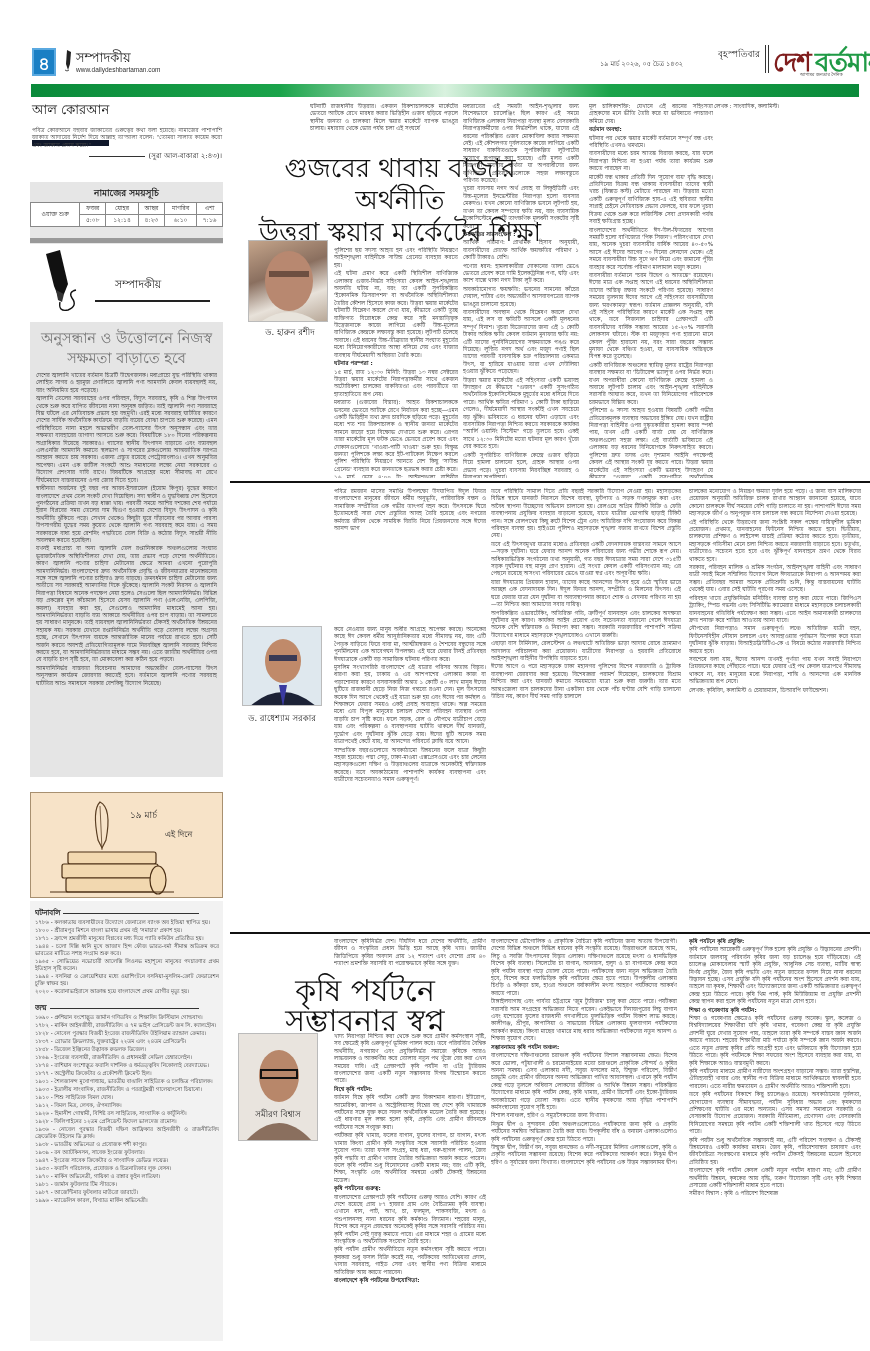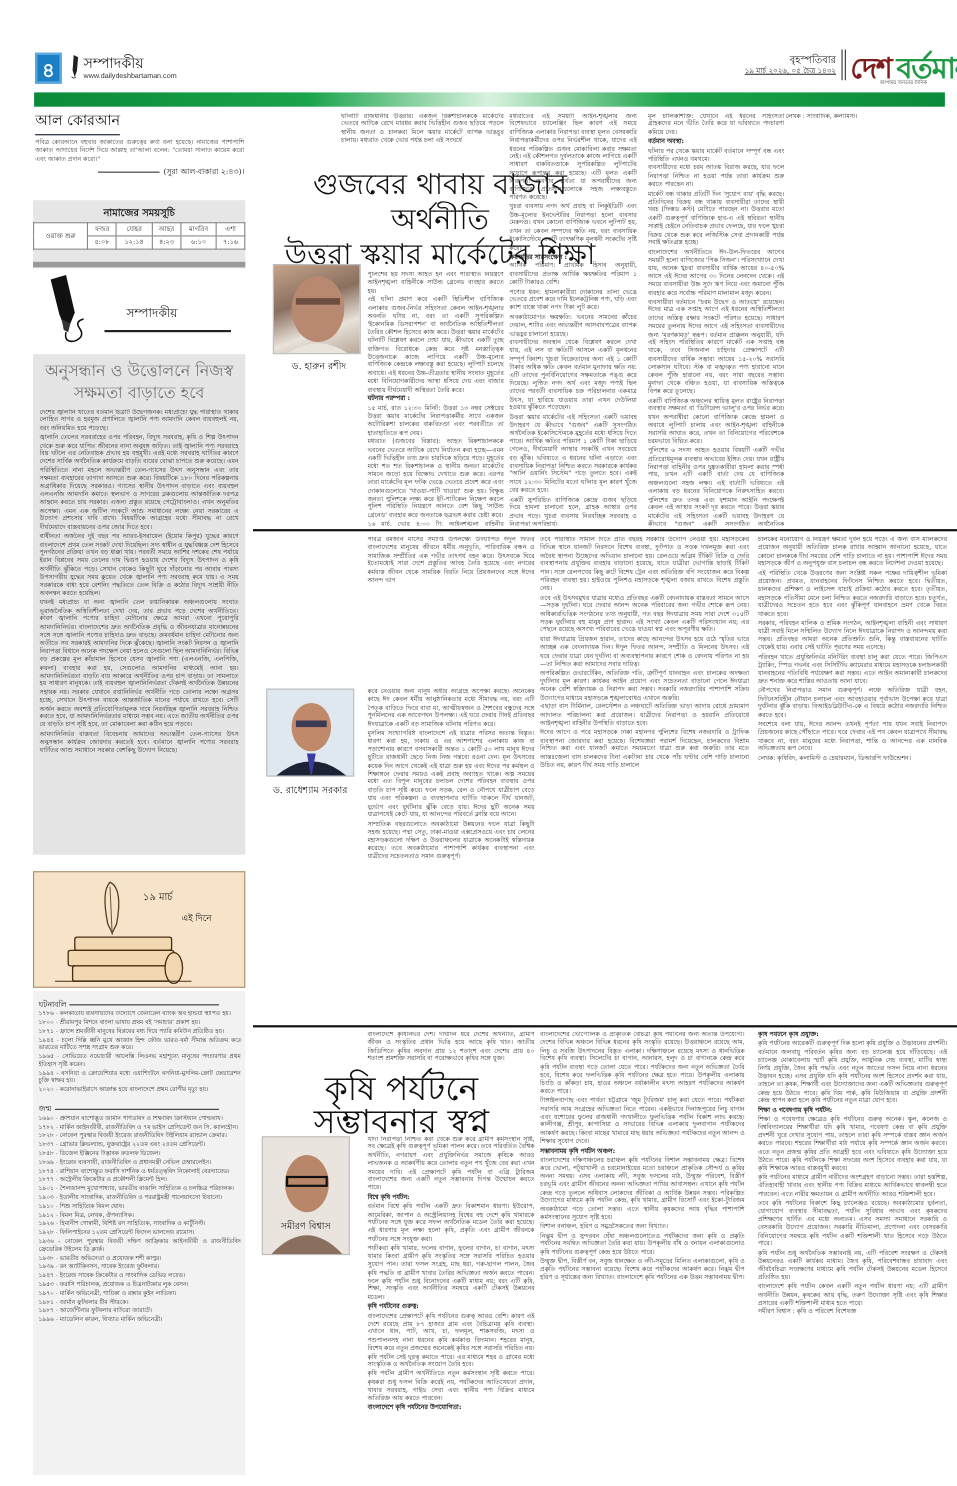--- a/index.html
+++ b/index.html
@@ -7,48 +7,48 @@
   .abs { position: absolute; }
   .txt { font-size: 5.6px; line-height: 7.4px; text-align: justify; color: #333; font-family: "DejaVu Sans", sans-serif; }
   .txt p { margin-bottom: 1px; }
   .txt .sub { font-weight: bold; color: #111; }
   
   #page-num { left: 32px; top: 48px; width: 24px; height: 28px; background: #1a7fc4; color: #fff; font: bold 18px "Liberation Sans", sans-serif; text-align: center; line-height: 28px; border: 2px solid #5aa9e0; }
   #pen-mini { left: 64px; top: 50px; width: 8px; height: 22px; }
   #section-name { left: 76px; top: 48px; font-size: 13px; color: #222; }
   #site-url { left: 76px; top: 66px; font: 6.5px "Liberation Sans", sans-serif; color: #333; }
   #day { left: 670px; top: 47px; font-size: 9px; text-align: right; width: 90px; }
-  #date { left: 600px; top: 59px; font-size: 6.5px; text-align: right; width: 160px; color: #333; text-decoration: underline; }
+  #date { left: 600px; top: 59px; font-size: 6.5px; text-align: left; width: 160px; color: #333; }
   #logo-sep { left: 765px; top: 45px; width: 4px; height: 28px; border-left: 1px solid #333; border-right: 1px solid #333; }
   #logo-desh { left: 773px; top: 42px; font: bold 26px "DejaVu Sans", sans-serif; color: #7f1d1d; letter-spacing: -1px; }
   #logo-bartaman { left: 815px; top: 42px; font: bold 26px "DejaVu Sans", sans-serif; color: #1f9a45; letter-spacing: -1px; }
   #logo-tag { left: 800px; top: 72px; font-size: 4.5px; color: #333; }
   #green-bar { left: 31px; top: 84px; width: 828px; height: 13px; background: linear-gradient(90deg,#0a8a3a 0%,#1aa34a 30%,#d9f2df 50%,#1aa34a 70%,#0a8a3a 100%); }
   
-  #quran-title { left: 32px; top: 100px; font-size: 13px; color: #111; border-bottom: 1px solid #0f172a; padding-bottom: 1px; }
+  #quran-title { left: 32px; top: 100px; font-size: 13px; color: #111; border-bottom: 6px solid #0f172a; padding-bottom: 19px; }
   #quran-text { left: 32px; top: 127px; width: 190px; font-size: 5.6px; line-height: 7.4px; color: #444; text-align: justify; }
   #quran-ref { left: 70px; top: 150px; width: 152px; font-size: 7px; text-align: right; color: #222; }
   #quran-ref::before { content: ""; display: inline-block; width: 56px; height: 1px; background: #333; vertical-align: middle; margin-right: 4px; }
   #prayer-box { left: 30px; top: 182px; width: 193px; height: 62px; background: #e6e6e6; }
   #prayer-title { left: 30px; top: 186px; width: 193px; text-align: center; font-size: 9px; font-weight: bold; color: #222; }
   #prayer-table { left: 30px; top: 202px; width: 193px; border-collapse: collapse; background: #fff; font-size: 6px; }
   #prayer-table td { border: 1px solid #888; text-align: center; height: 12px; color: #333; }
   #prayer-bottom-bar { left: 30px; top: 238px; width: 193px; height: 5px; background: #999; }
   #pen-icon { left: 38px; top: 250px; width: 55px; height: 70px; }
   #editorial-label { left: 115px; top: 276px; font-size: 11px; color: #222; }
   #editorial-line { left: 95px; top: 300px; width: 115px; height: 2px; background: #222; }
   #editorial-box { left: 30px; top: 322px; width: 193px; height: 455px; background: #e5e5e5; }
   #editorial-headline { left: 34px; top: 328px; width: 185px; text-align: center; font-size: 14.5px; line-height: 20px; color: #737373; }
   #editorial-body { left: 36px; top: 372px; width: 181px; }
   #edin-box { left: 30px; top: 792px; width: 193px; height: 106px; background: #f7e3c8; border: 1px solid #a89070; }
   #edin-date { left: 130px; top: 808px; font-size: 9px; color: #222; }
   #edin-label { left: 165px; top: 828px; font-size: 8px; color: #222; }
   #books-icon { left: 48px; top: 800px; width: 130px; height: 96px; }
   #history-box { left: 30px; top: 901px; width: 193px; height: 440px; background: #f2f2f2; }
-  .hist-head { font-size: 7px; font-weight: normal; color: #111; display: flex; align-items: center; gap: 3px; margin-top: 2px; }
+  .hist-head { font-size: 7px; font-weight: bold; color: #111; display: flex; align-items: center; gap: 3px; margin-top: 2px; }
   .hist-head::after { content: ""; flex: 1; height: 1px; background: #333; margin-right: 20px; }
   #history-inner { left: 35px; top: 905px; width: 184px; }
   #history-inner .txt { font-size: 5.4px; line-height: 7px; }
   
   .rule { position: absolute; height: 2px; background: #111; }
   .headline { position: absolute; text-align: center; color: #111; font-family: "DejaVu Sans", sans-serif; font-weight: normal; }
   .photo { position: absolute; border: 1px solid #bbb; overflow: hidden; }
   .byline { position: absolute; font-size: 8.5px; color: #222; text-align: center; }
 </style>
 </head>

